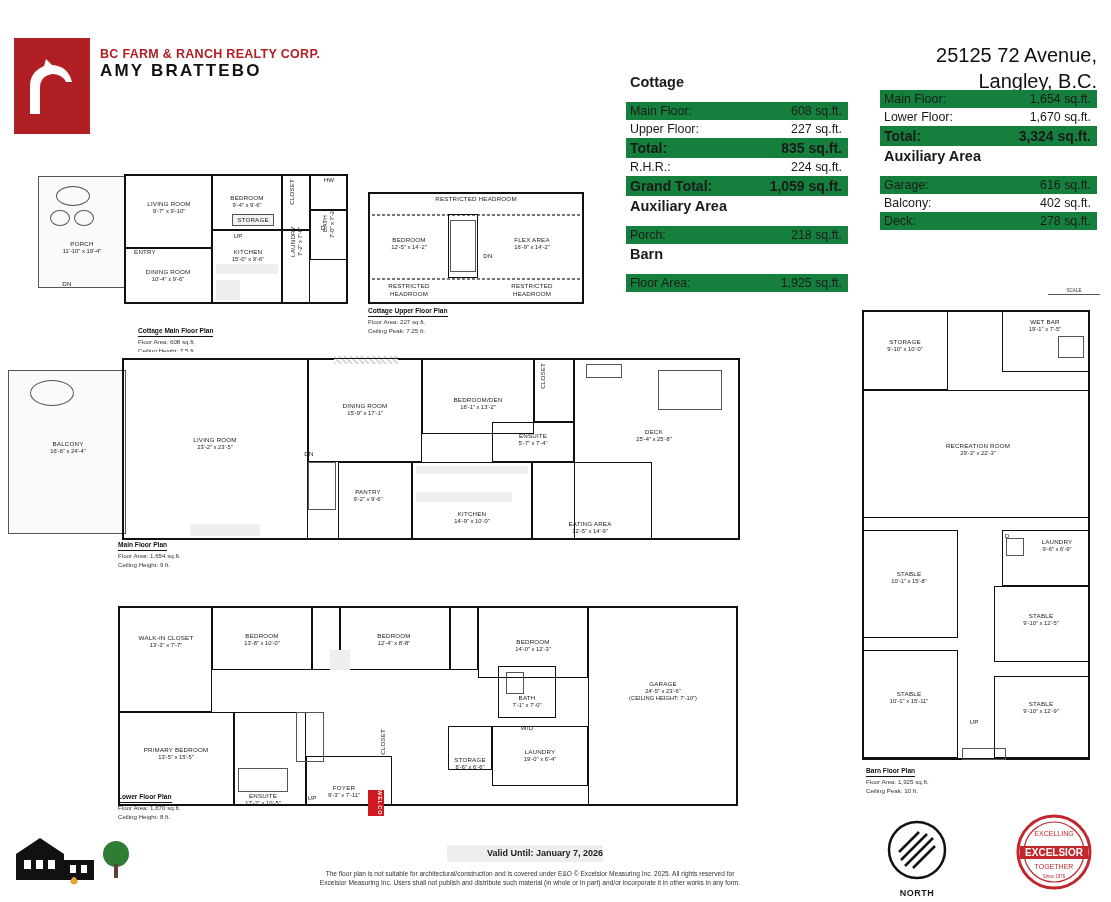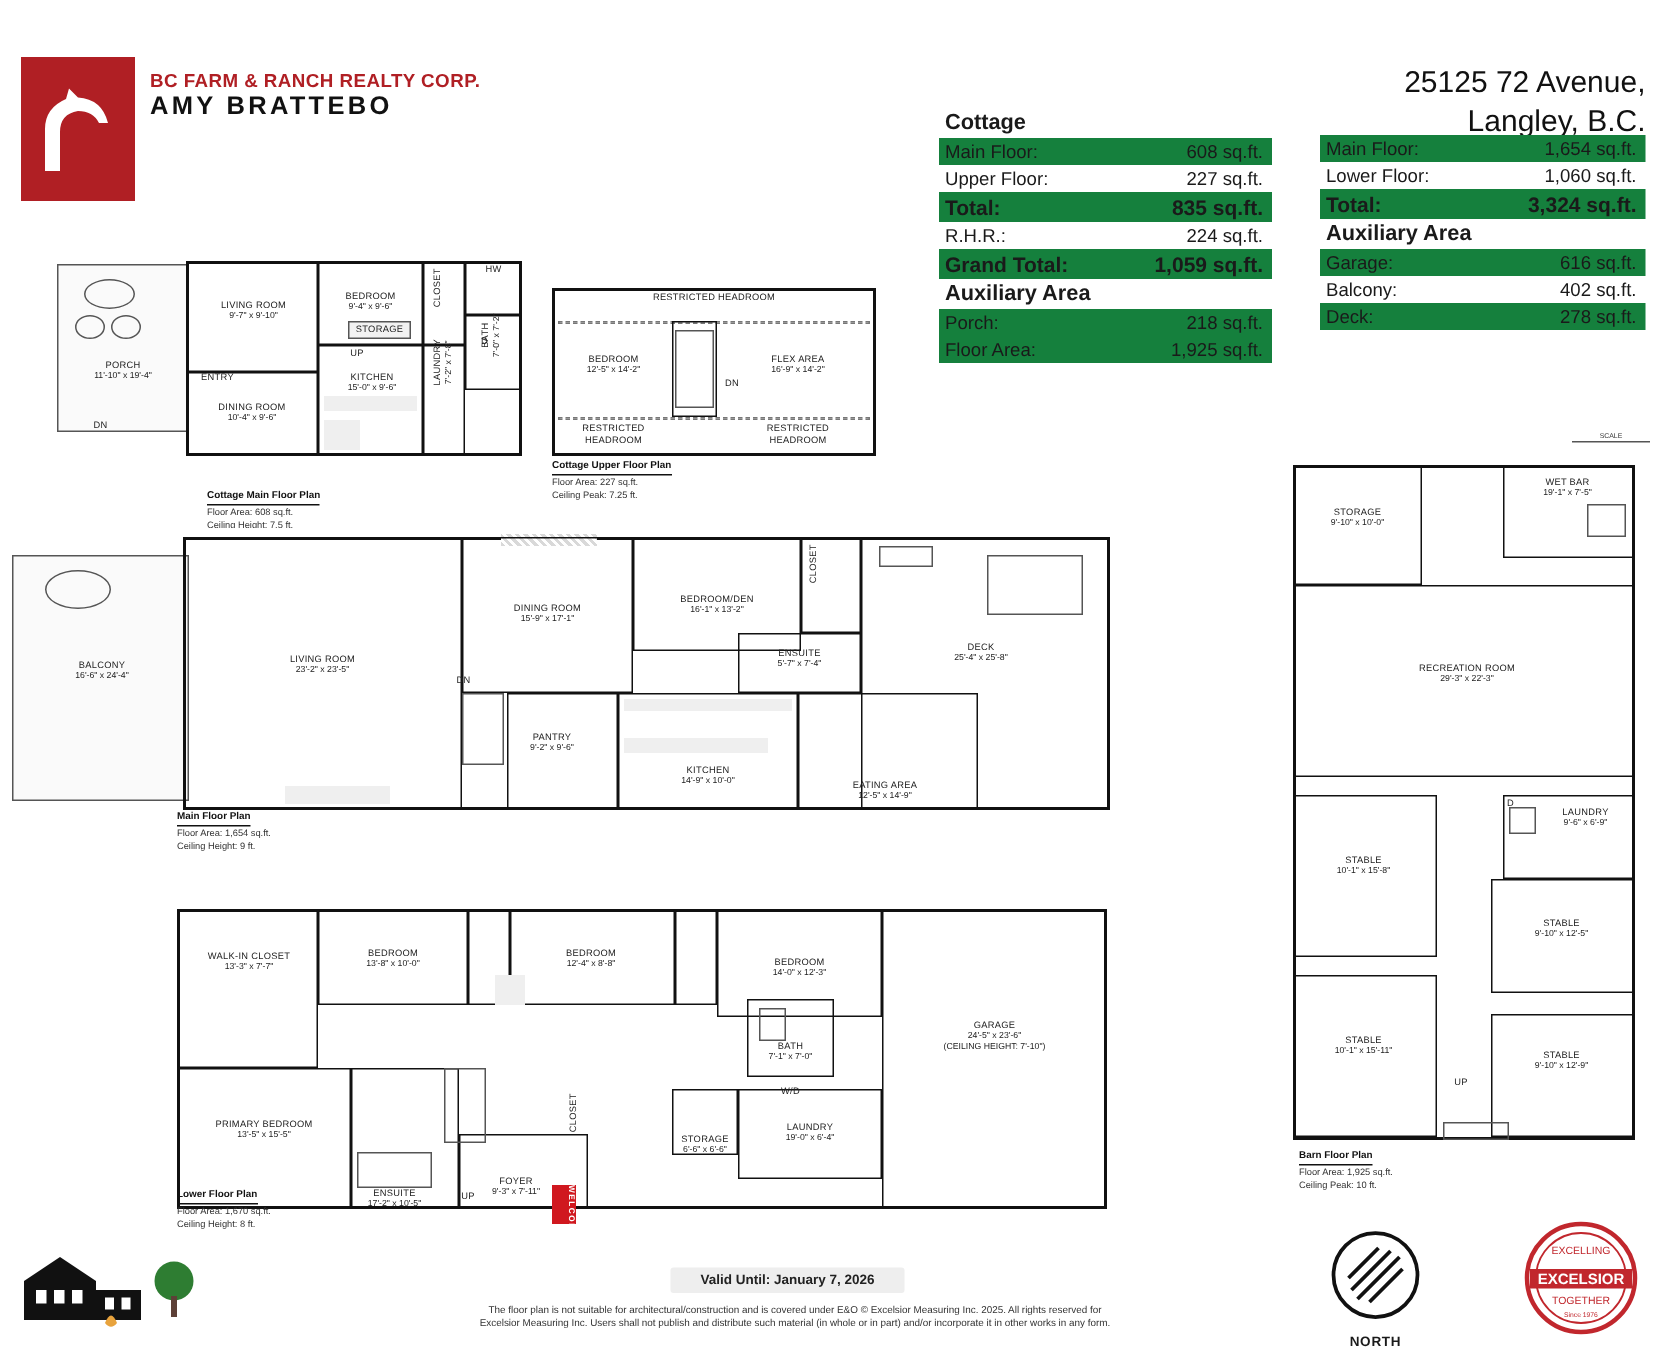--- a/index.html
+++ b/index.html
@@ -35,21 +35,21 @@
 
   
   #address-block {
     right:14px; top:42px; text-align:right;
     font-size:20px; line-height:26px; color:#111;
   }
 
   
   .stat-table { font-size:12.4px; color:#1a1a1a; }
   .stat-title {
-    font-size:14.5px; font-weight:bold; padding:2px 6px 2px 4px;
+    font-size:14.5px; font-weight:bold; padding:2px 6px 12px 4px;
   }
   .stat-row { display:flex; justify-content:space-between; padding:2px 6px 2px 4px; }
   .stat-row.alt { background:#15803d; }
   .stat-row.total { font-weight:bold; font-size:14px; }
   .stat-row .lbl { text-align:left; }
   .stat-row .val { text-align:right; }
 
   #cottage-stats { left:626px; top:72px; width:222px; }
   #house-stats { left:880px; top:90px; width:217px; }
 
@@ -69,21 +69,21 @@
   .hatch {
     position:absolute;
     background:repeating-linear-gradient(45deg,#d9d9d9 0 2px,#ffffff 2px 4px);
   }
   .dash { position:absolute; border:1px dashed #777; }
 
   
   #valid-badge {
     left:447px; top:845px; width:156px; height:17px;
     background:#eeeeee; border-radius:2px;
-    font-size:9px; font-weight:bold; text-align:center; line-height:17px; color:#222;
+    font-size:9px; font-weight:bold; text-align:right; line-height:17px; color:#222;
   }
   #disclaimer {
     left:250px; top:869px; width:560px; text-align:center;
     font-size:6.6px; line-height:9px; color:#333;
   }
   #north-block { left:884px; top:820px; width:66px; text-align:center; }
   #north-block .label { font-size:9px; font-weight:bold; margin-top:4px; letter-spacing:.5px; }
   #excelsior-seal { left:1010px; top:812px; width:88px; height:80px; }
 
   #farm-illus { left:10px; top:820px; width:130px; height:66px; }
@@ -130,34 +130,35 @@
     </div>
   <div class="stat-row alt total">
       <span class="lbl">Grand Total:</span>
       <span class="val">1,059 sq.ft.</span>
     </div>
   <div class="stat-title">Auxiliary Area</div>
   <div class="stat-row alt">
       <span class="lbl">Porch:</span>
       <span class="val">218 sq.ft.</span>
     </div>
+  <div class="stat-title">Barn</div>
   <div class="stat-row alt">
       <span class="lbl">Floor Area:</span>
       <span class="val">1,925 sq.ft.</span>
     </div>
 </div>
 
 <div class="abs stat-table" id="house-stats">
   <div class="stat-row alt">
       <span class="lbl">Main Floor:</span>
       <span class="val">1,654 sq.ft.</span>
     </div>
   <div class="stat-row">
       <span class="lbl">Lower Floor:</span>
-      <span class="val">1,060 sq.ft.</span>
+      <span class="val">1,670 sq.ft.</span>
     </div>
   <div class="stat-row alt total">
       <span class="lbl">Total:</span>
       <span class="val">3,324 sq.ft.</span>
     </div>
   <div class="stat-title">Auxiliary Area</div>
   <div class="stat-row alt">
       <span class="lbl">Garage:</span>
       <span class="val">616 sq.ft.</span>
     </div>

